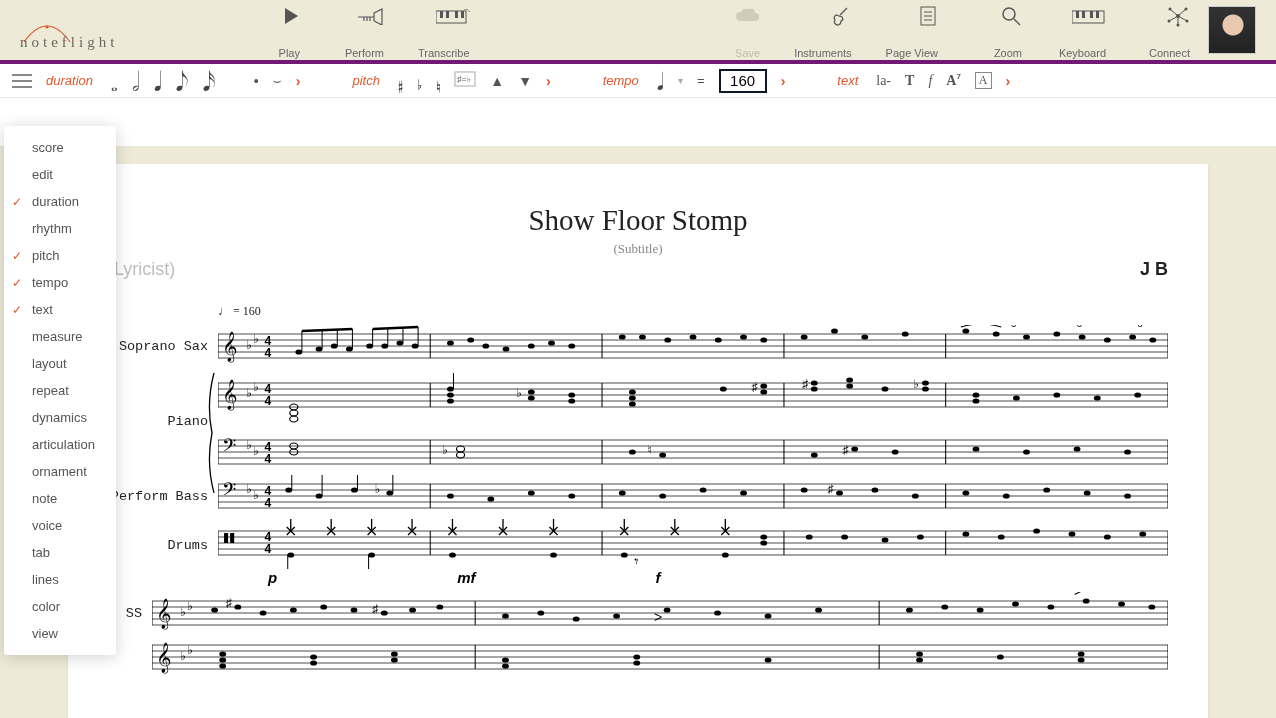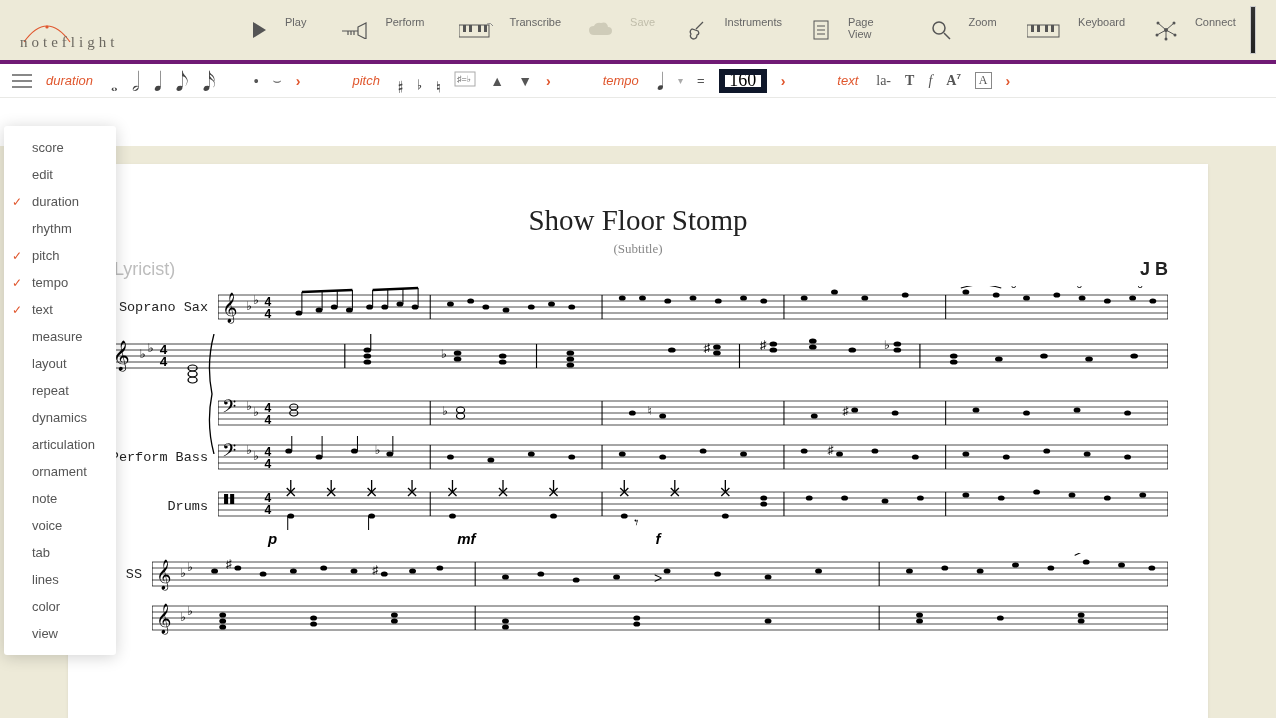--- a/index.html
+++ b/index.html
@@ -2,34 +2,34 @@
 <html><head>
 <meta charset="utf-8">
 <style>
 * { margin:0; padding:0; box-sizing:border-box; font-family: -apple-system, BlinkMacSystemFont, "Segoe UI", Helvetica, Arial, sans-serif; }
 body { width:1276px; height:718px; overflow:hidden; background:#fff; }
 .topbar { height:64px; background:#edead8; display:flex; align-items:center; padding:0 20px; gap:8px; border-bottom:4px solid #701a75; }
 .logo { display:flex; align-items:center; gap:3px; color:#6b6860; font-family: Georgia, serif; letter-spacing:4px; font-size:15px; margin-right:18px; }
 .logo-arc { width:54px; height:24px; position:relative; margin-bottom:-4px; }
 .logo-arc svg { width:54px; height:24px; }
 .tb-group { display:flex; gap:34px; align-items:flex-start; margin-left:10px; }
-.tb-btn { display:flex; flex-direction:row; align-items:flex-start; gap:17px; cursor:pointer; min-width:50px; }
+.tb-btn { display:flex; flex-direction:column; align-items:flex-end; gap:17px; cursor:pointer; min-width:50px; }
 .tb-btn .ico { height:28px; display:flex; align-items:center; justify-content:center; color:#555; }
 .tb-btn .lbl { font-size:11px; color:#666; }
 .tb-btn.disabled .ico, .tb-btn.disabled .lbl { color:#c0bdaa; }
 .spacer { flex:1; }
 .avatar { width:48px; height:48px; background:#888; margin-left:10px; border:1px solid #ccc; background-image:radial-gradient(circle at 24px 18px, #e8c9b0 0 10px, transparent 11px), linear-gradient(#333,#222); }
 .toolbar2 { height:34px; background:#fff; border-bottom:1px solid #e9e9e6; display:flex; align-items:center; gap:14px; padding:0 12px; font-size:13px; color:#555; }
 .hamburger { width:20px; height:14px; display:flex; flex-direction:column; justify-content:space-between; cursor:pointer; }
 .hamburger span { height:2px; background:#888; }
 .sec-label { color:#e0572e; font-style:italic; font-size:13px; margin-right:4px; }
 .chev { color:#e0572e; font-size:14px; font-weight:bold; }
 .note-glyph { font-family: "Segoe UI Symbol", "Noto Music", serif; font-size:20px; line-height:1; color:#444; cursor:pointer; }
 .small-ico { font-size:14px; color:#555; cursor:pointer; }
-.tempo-input { width:48px; height:24px; border:6px solid #0f172a; text-align:center; font-size:18px; background:#fff;font-family:Liberation Serif, serif; }
+.tempo-input { width:48px; height:24px; border:2px solid #0f172a; text-align:center; font-size:15px; background:#fff; }
 .box-ico { border:1px solid #888; padding:0 3px; font-family:serif; font-size:12px; color:#555; cursor:pointer; }
 .dropdown { position:absolute; left:4px; top:98px; width:112px; background:#fff; box-shadow:0 2px 16px rgba(0,0,0,.18); border-radius:3px; padding:8px 0; z-index:50;margin-top:28px; }
 .dropdown-item { display:flex; align-items:center; gap:8px; padding:6px 12px 6px 8px; font-size:13px; color:#555; cursor:pointer; }
 .dropdown-item .check { width:12px; color:#e0572e; font-size:12px; visibility:hidden; }
 .dropdown-item.checked .check { visibility:visible; }
 .score-area { position:absolute; left:0; top:98px; right:0; bottom:0; background:#edead8; overflow:hidden;margin-top:48px; }
 .page { position:absolute; left:68px; top:18px; width:1140px; background:#fff; min-height:900px; padding:40px 40px 20px 40px; box-shadow:0 1px 3px rgba(0,0,0,.08); }
 .title { text-align:center; font-family:Georgia, "Times New Roman", serif; font-size:29px; color:#222; }
 .subtitle { text-align:center; font-family:Georgia,serif; font-size:13px; color:#888; margin-top:4px; }
 .meta-row { display:flex; justify-content:space-between; font-family:Georgia,serif; margin-top:2px; }
@@ -206,20 +206,21 @@
 </div>
 
 <div class="score-area">
   <div class="page">
     <div class="title">Show Floor Stomp</div>
     <div class="subtitle">(Subtitle)</div>
     <div class="meta-row">
       <span class="lyricist">(Lyricist)</span>
       <span class="composer">J B</span>
     </div>
+    <div class="tempo-mark">♩ = 160</div>
 
     <div class="system" style="position:relative;">
       <svg class="brace" style="top:48px;height:120px;" viewBox="0 0 10 120">
           <path d="M8 0 Q0 30 6 60 Q0 90 8 120" stroke="#000" fill="none" stroke-width="1.3"></path>
         </svg>
 
       <div class="staff-row">
         <div class="inst-label">Soprano Sax</div>
         <div class="staff-lines">
             <svg viewBox="0 0 940 42" preserveAspectRatio="none">
@@ -293,20 +294,21 @@
               </g>
           <path d="M735 2 Q755 -4 775 2" stroke="#000" fill="none"></path>
           <text x="785" y="2" font-size="9" font-style="italic">3</text>
               <text x="850" y="2" font-size="9" font-style="italic">3</text>
               <text x="910" y="2" font-size="9" font-style="italic">3</text>
         </svg>
           </div>
       </div>
 
       <div class="staff-row">
+        <div class="inst-label" style="padding-top:44px;">Piano</div>
         <div class="staff-lines" style="height:60px;">
             <svg viewBox="0 0 940 60" preserveAspectRatio="none">
           <g stroke="#000" stroke-width="0.7">
                 <line x1="0" y1="14" x2="940" y2="14"></line>
                 <line x1="0" y1="20" x2="940" y2="20"></line>
                 <line x1="0" y1="26" x2="940" y2="26"></line>
                 <line x1="0" y1="32" x2="940" y2="32"></line>
                 <line x1="0" y1="38" x2="940" y2="38"></line>
               </g>
           <g stroke="#000" stroke-width="1">

